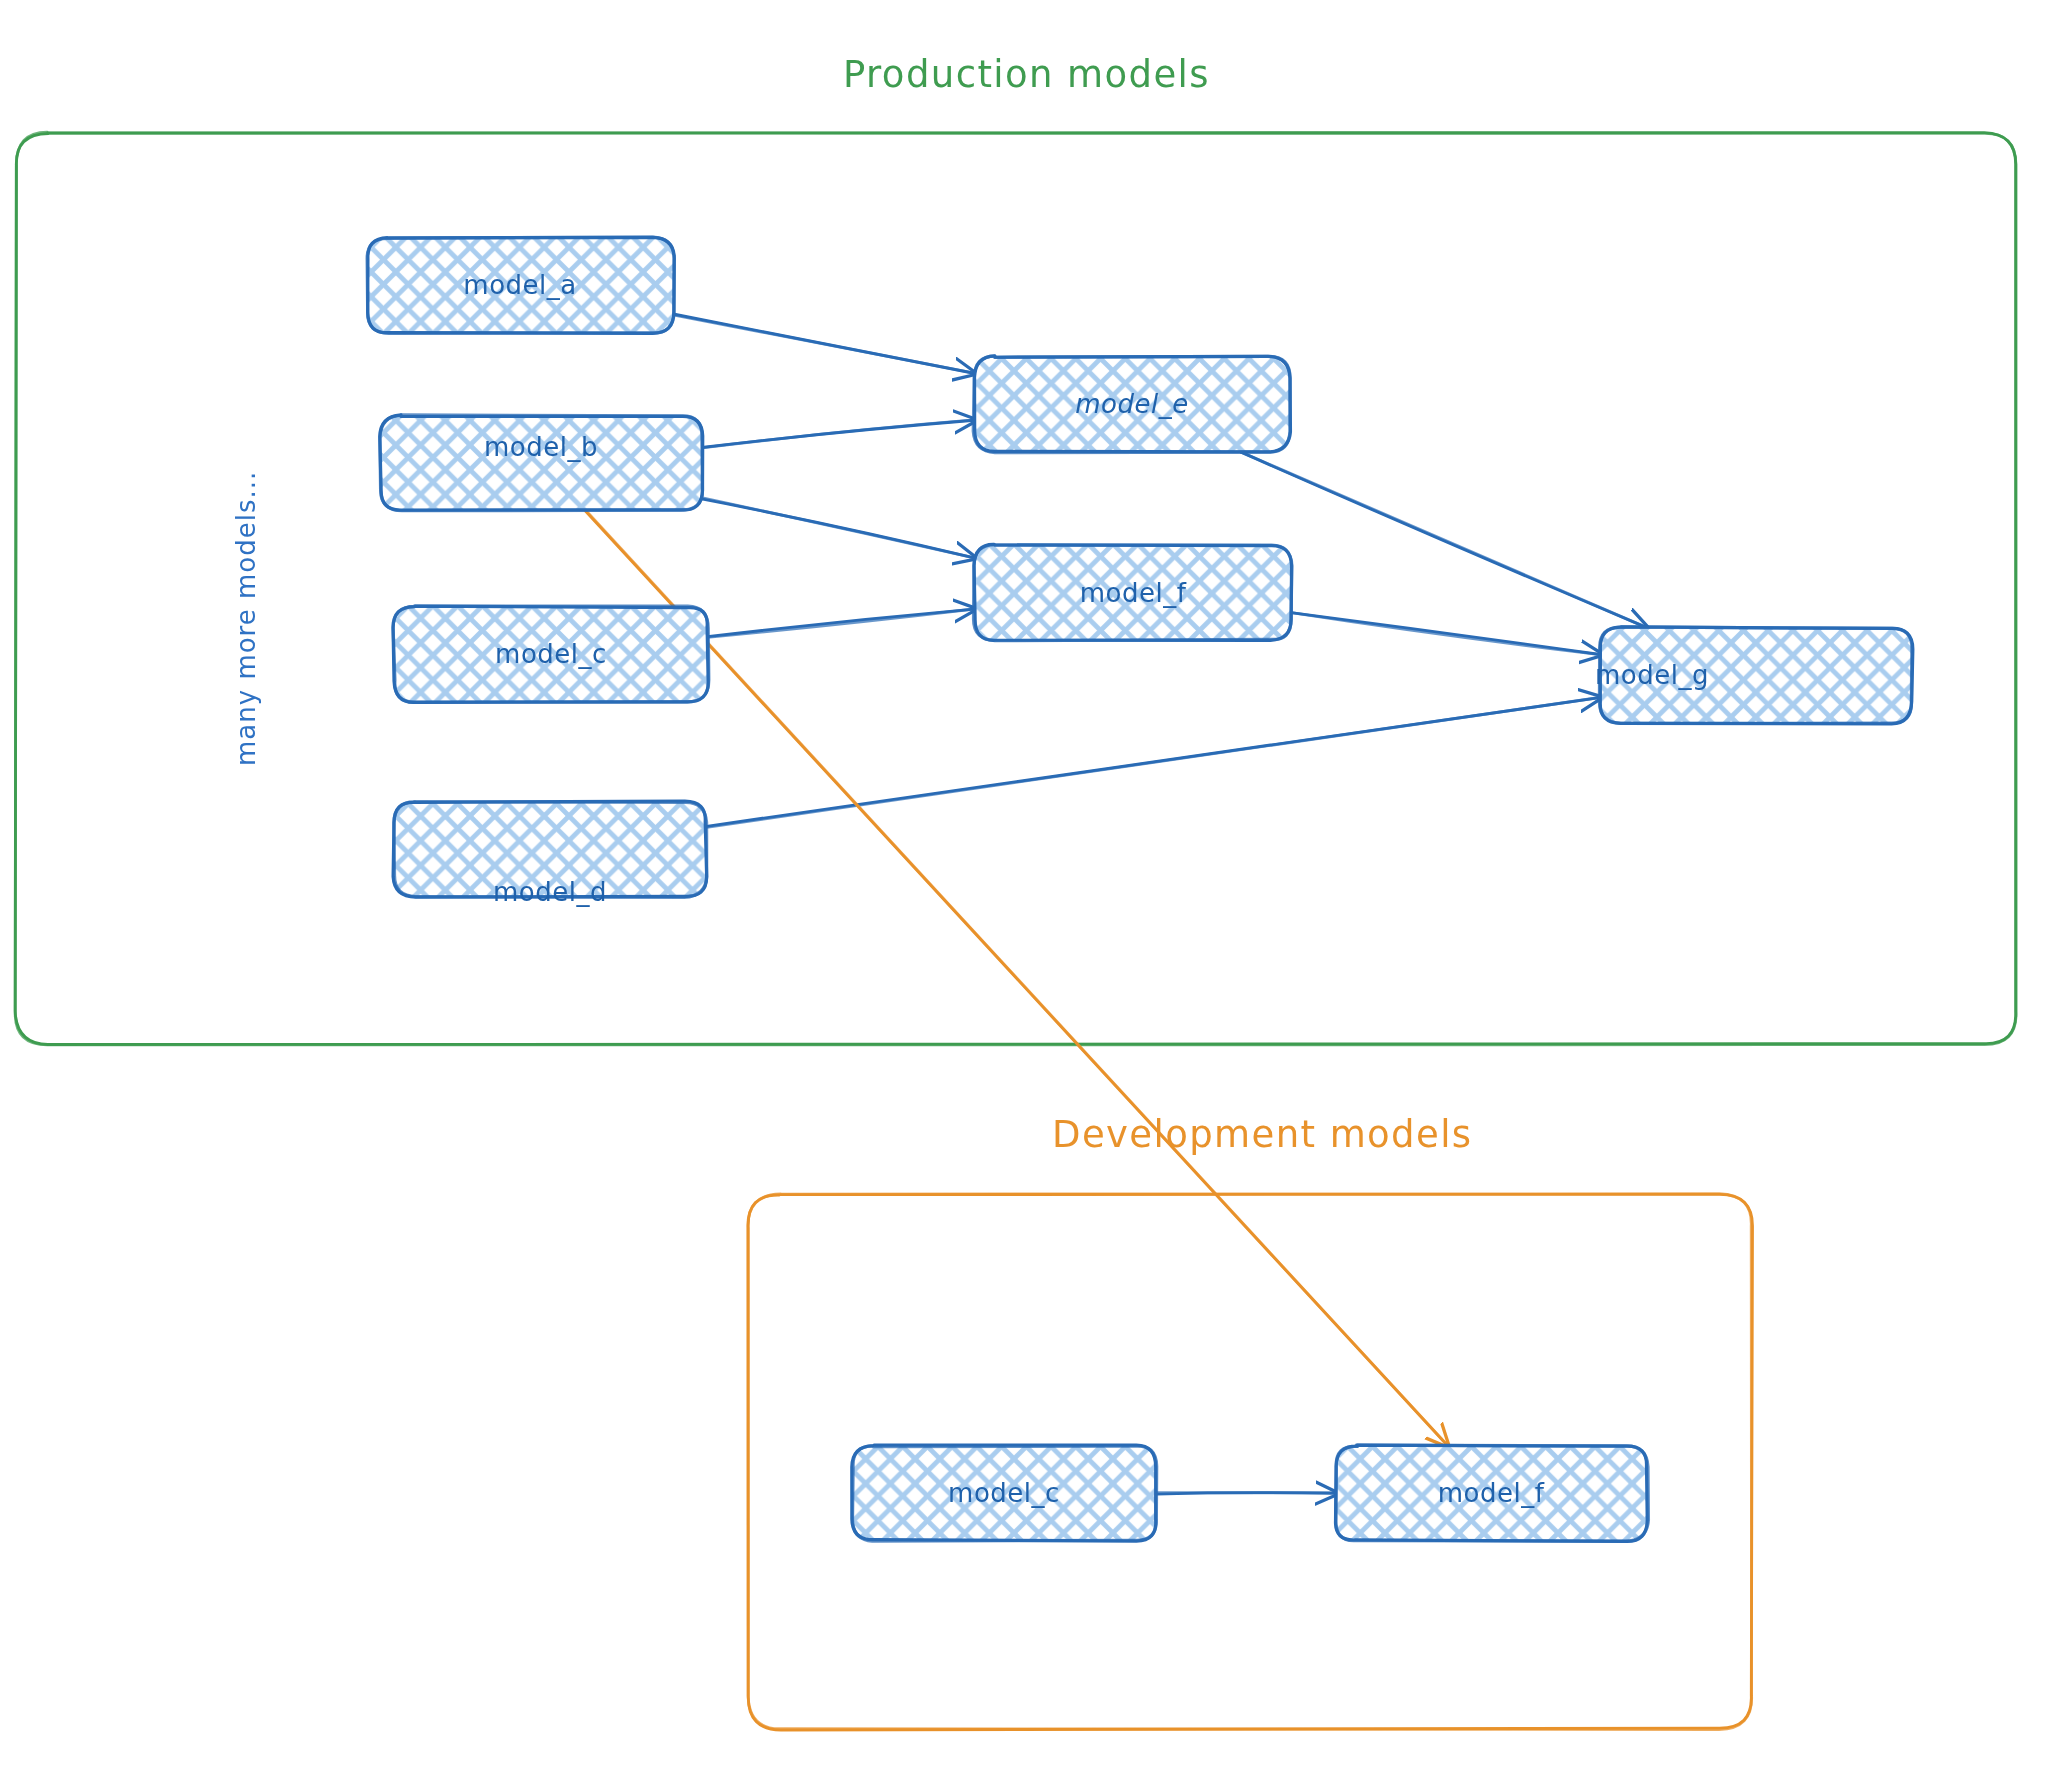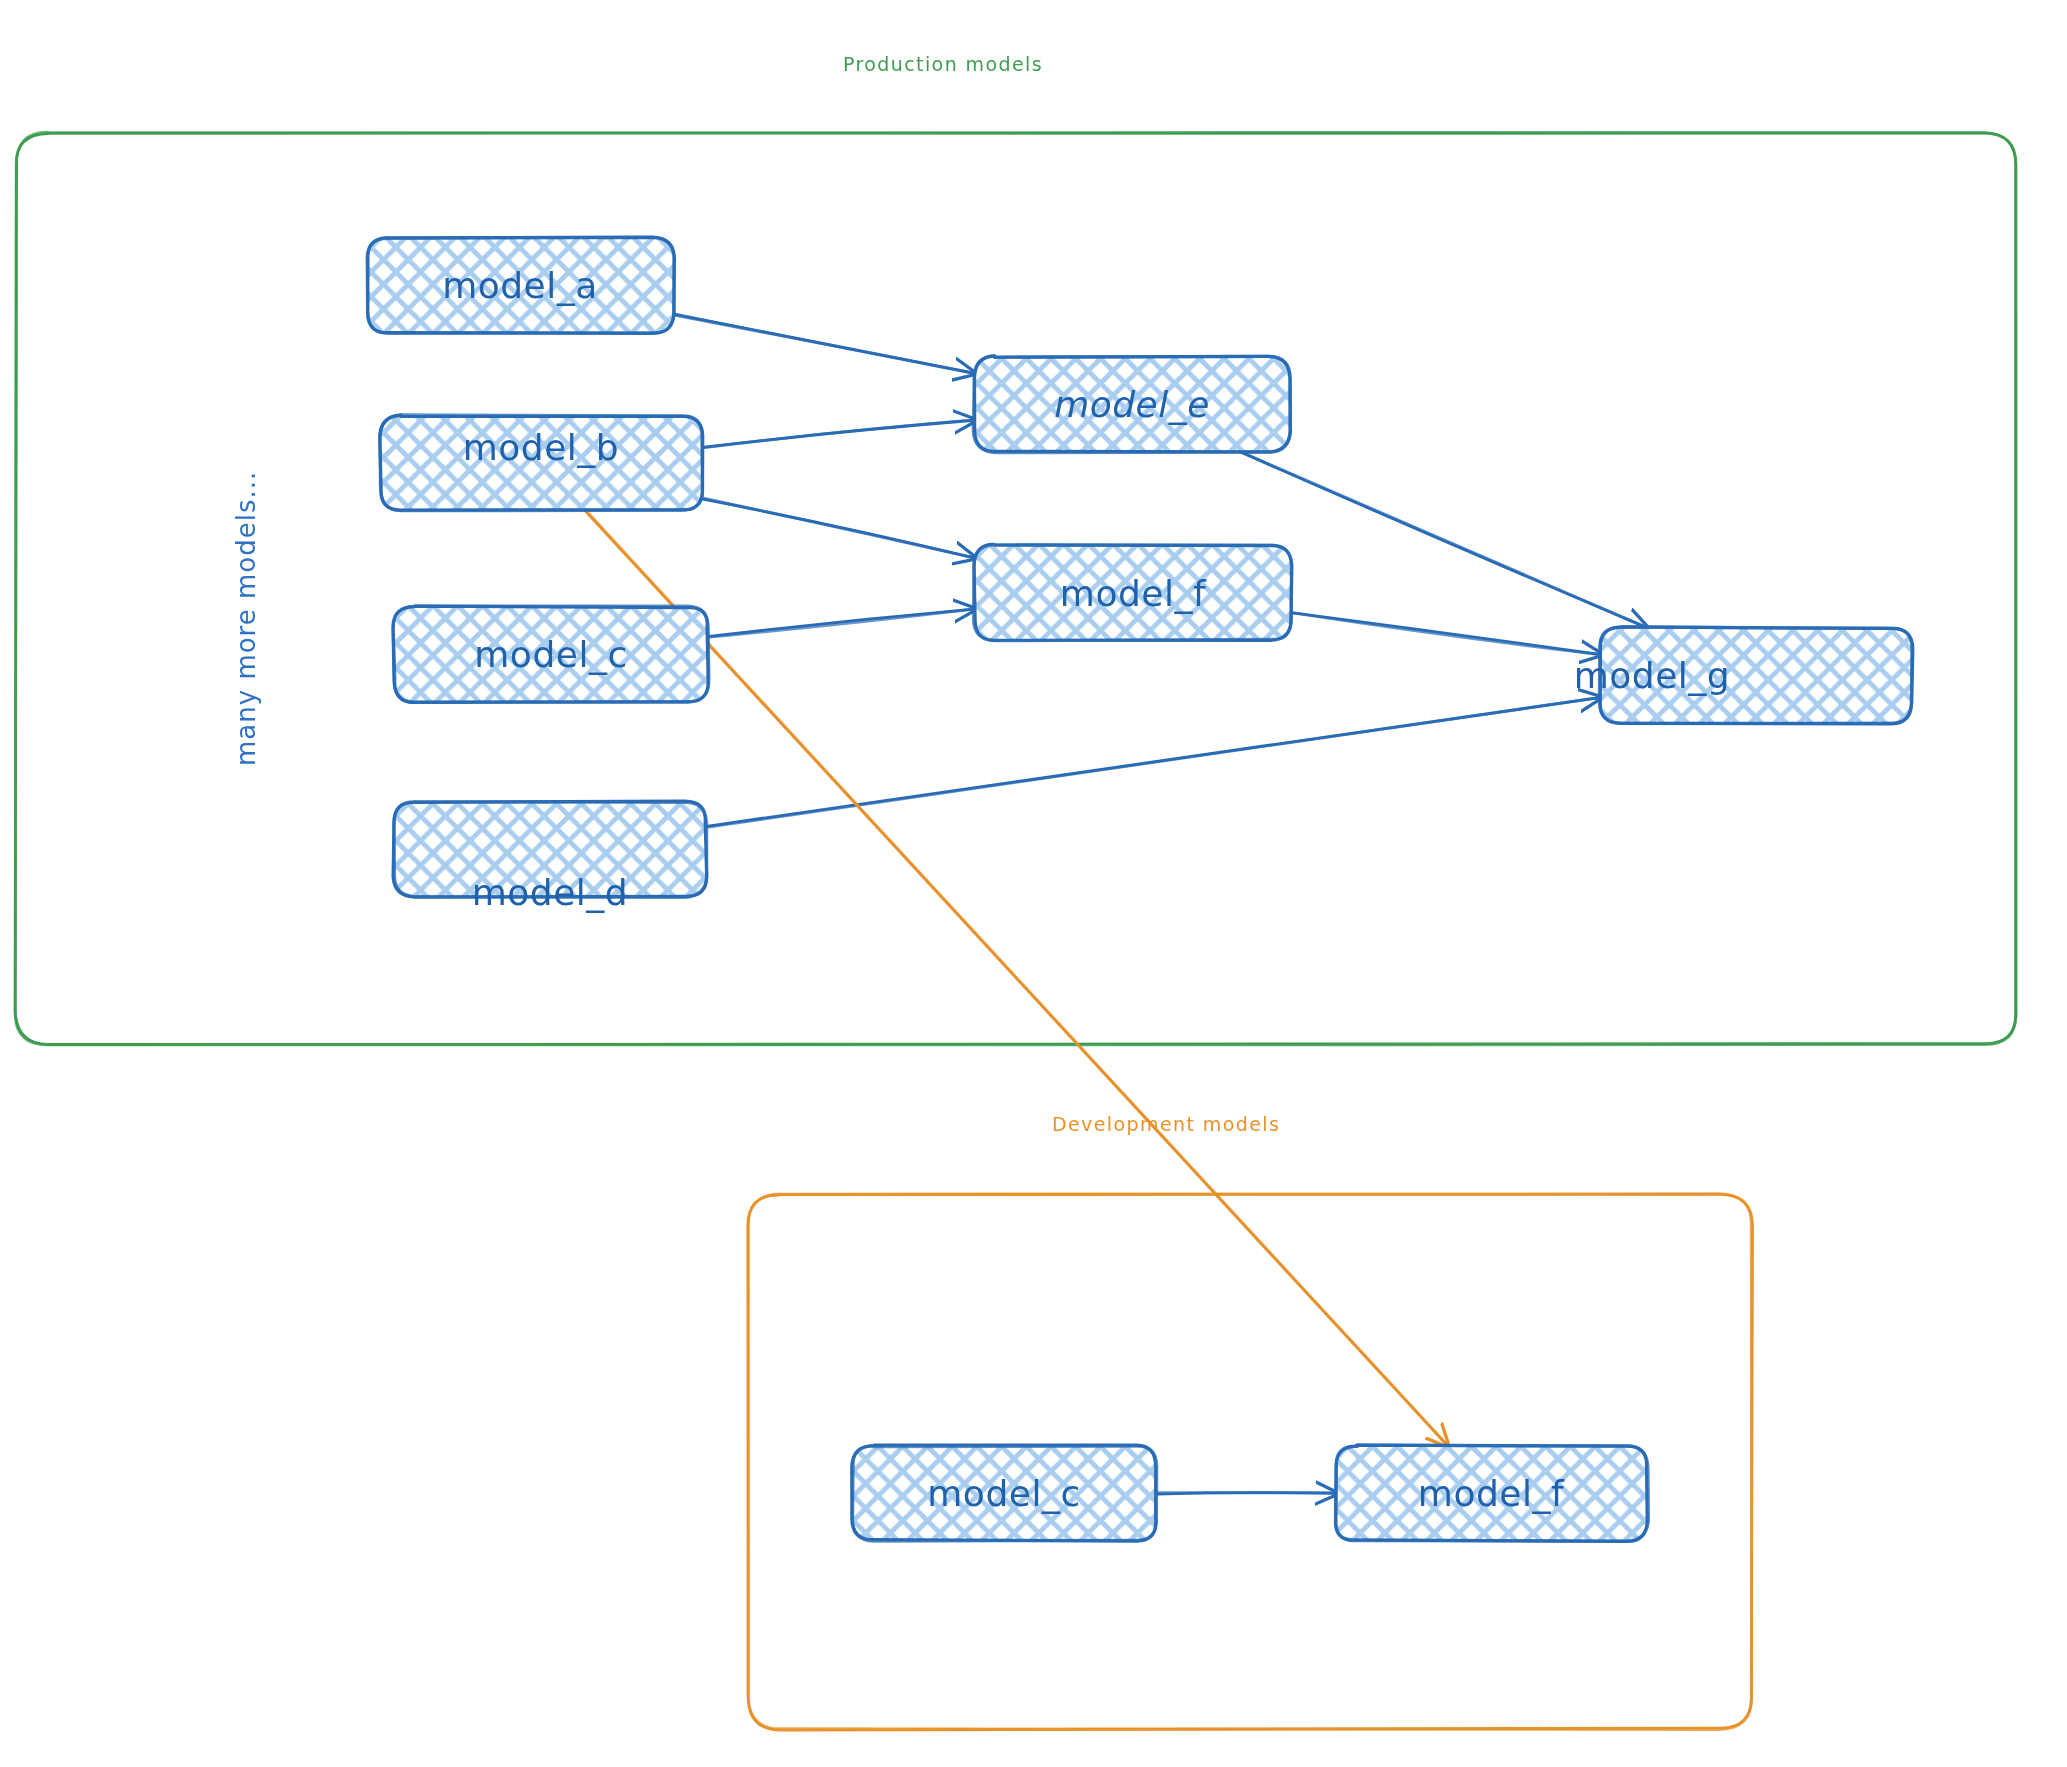--- a/index.html
+++ b/index.html
@@ -24,29 +24,29 @@
     width: 2068px;
     height: 1767px;
   }
   .lbl {
     position: absolute;
     white-space: nowrap;
     pointer-events: none;
   }
   .group-title {
     font-family: "DejaVu Sans", sans-serif;
-    font-size: 19px;
+    font-size: 37px;
     font-weight: 400;
     letter-spacing: 1.4px;
   }
   .group-title.prod { color: #3f9c50; }
   .group-title.dev  { color: #e8922b; }
   .node-label {
     font-family: "DejaVu Sans", sans-serif;
-    font-size: 36px;
+    font-size: 26px;
     color: #1f61ab;
     letter-spacing: 0.5px;
     text-align: right;
   }
   .side-note {
     font-family: "DejaVu Sans", sans-serif;
     font-size: 26px;
     color: #2f72c4;
     letter-spacing: 1px;
     transform-origin: 0 0;

